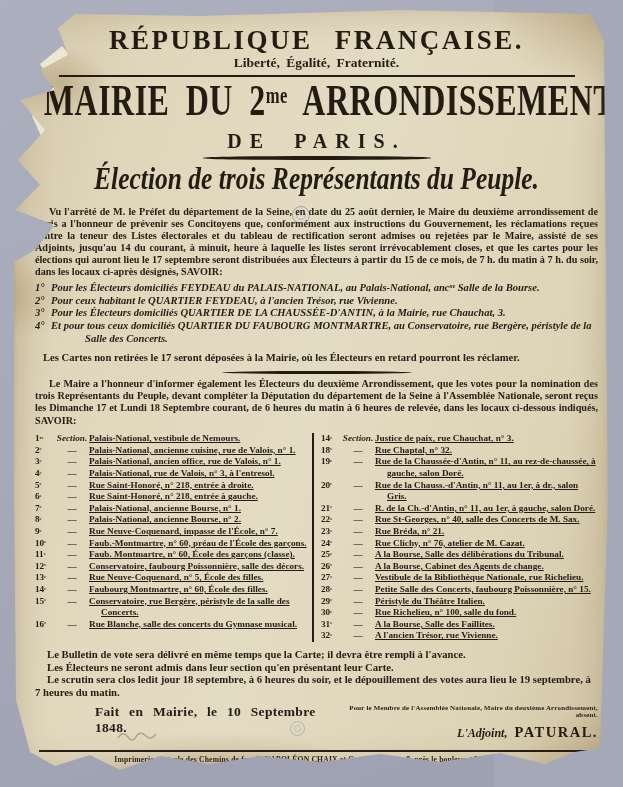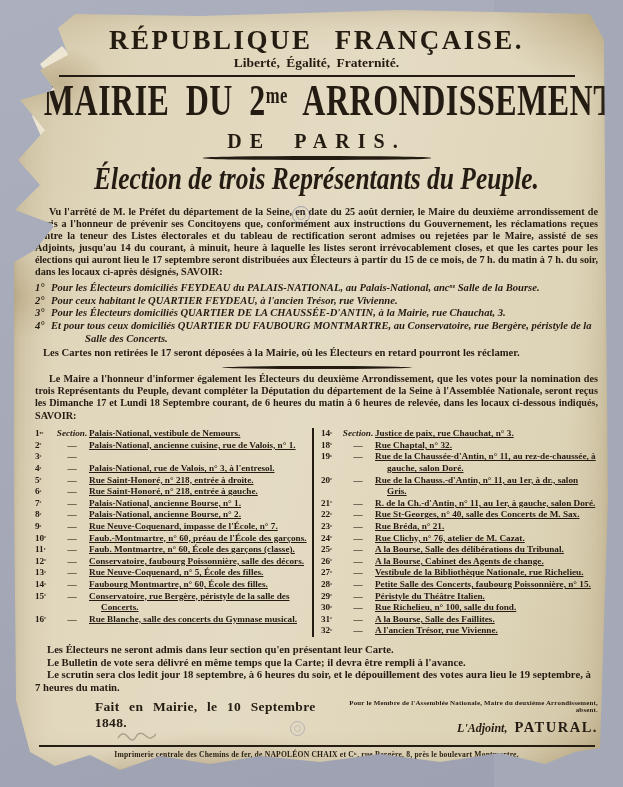--- a/index.html
+++ b/index.html
@@ -62,21 +62,21 @@
   .subtitle{margin-top:2px;height:38px;text-align:center;font-style:italic;}
   .subtitle .big{display:inline-block;white-space:nowrap;font-weight:bold;font-size:25.5px;
     line-height:30px;transform:scale(1,1.26);transform-origin:50% 30%;}
 
   .intro{margin-top:6px;font-weight:bold;font-size:10.2px;line-height:12.1px;
     text-align:justify;text-indent:14px;}
   .notices{margin-top:4px;}
   .notice{display:flex;font-style:italic;font-weight:bold;font-size:10.6px;line-height:12.7px;}
   .notice-num{flex:none;width:16px;}
   .notice-text{flex:1;padding-left:34px;text-indent:-34px;}
-  .cards-note{font-weight:bold;font-size:10.6px;line-height:13px;padding-left:8px;}
+  .cards-note{margin-top:5px;font-weight:bold;font-size:10.6px;line-height:13px;padding-left:8px;}
 
   .second-intro{font-weight:bold;font-size:10.2px;line-height:12.4px;text-align:justify;
     text-indent:14px;}
 
   .sections{display:flex;margin-top:6px;}
   .col-left{width:272px;flex:none;}
   .col-right{flex:1;border-left:2.5px solid #241c12;padding-left:7px;margin-left:5px;}
   .sec-row{display:flex;font-weight:bold;font-size:9.2px;line-height:11.6px;}
   .sec-num{flex:none;width:20px;}
   .sec-mid{flex:none;width:34px;text-align:center;white-space:nowrap;}
@@ -170,20 +170,21 @@
 
             <div class="sec-row">
               <span class="sec-num"><span>2</span><sup>e</sup></span>
               <span class="sec-mid"><span class="sec-label"></span><span>—</span></span>
               <span class="sec-text">Palais-National, ancienne cuisine, rue de Valois, n° 1.</span>
             </div>
 
             <div class="sec-row">
               <span class="sec-num"><span>3</span><sup>e</sup></span>
               <span class="sec-mid"><span class="sec-label"></span><span>—</span></span>
+              <span class="sec-text">Palais-National, ancien office, rue de Valois, n° 1.</span>
             </div>
 
             <div class="sec-row">
               <span class="sec-num"><span>4</span><sup>e</sup></span>
               <span class="sec-mid"><span class="sec-label"></span><span>—</span></span>
               <span class="sec-text">Palais-National, rue de Valois, n° 3, à l'entresol.</span>
             </div>
 
             <div class="sec-row">
               <span class="sec-num"><span>5</span><sup>e</sup></span>
@@ -352,23 +353,23 @@
             <div class="sec-row">
               <span class="sec-num"><span>32</span><sup>e</sup></span>
               <span class="sec-mid"><span class="sec-label"></span><span>—</span></span>
               <span class="sec-text">A l'ancien Trésor, rue Vivienne.</span>
             </div>
           </div>
       </div>
 
       <div class="closing">
 
+          <p class="closing-line">Le Bulletin de vote sera délivré en même temps que la Carte; il devra être rempli à l'avance.</p>
+
           <p class="closing-line">Les Électeurs ne seront admis dans leur section qu'en présentant leur Carte.</p>
-
-          <p class="closing-line">Le Bulletin de vote sera délivré en même temps que la Carte; il devra être rempli à l'avance.</p>
 
           <p class="closing-line">Le scrutin sera clos ledit jour 18 septembre, à 6 heures du soir, et le dépouillement des votes aura lieu le 19 septembre, à 7 heures du matin.</p>
         </div>
 
       <div class="bottom-row">
         <div class="date-line">Fait en Mairie, le 10 Septembre 1848.</div>
         <div class="sig-block">
           <div class="authority">Pour le Membre de l'Assemblée Nationale, Maire du deuxième Arrondissement, absent.</div>
           <div class="adjoint-row">
             <span class="role">L'Adjoint,</span><span class="sig-name">PATURAL.</span>

